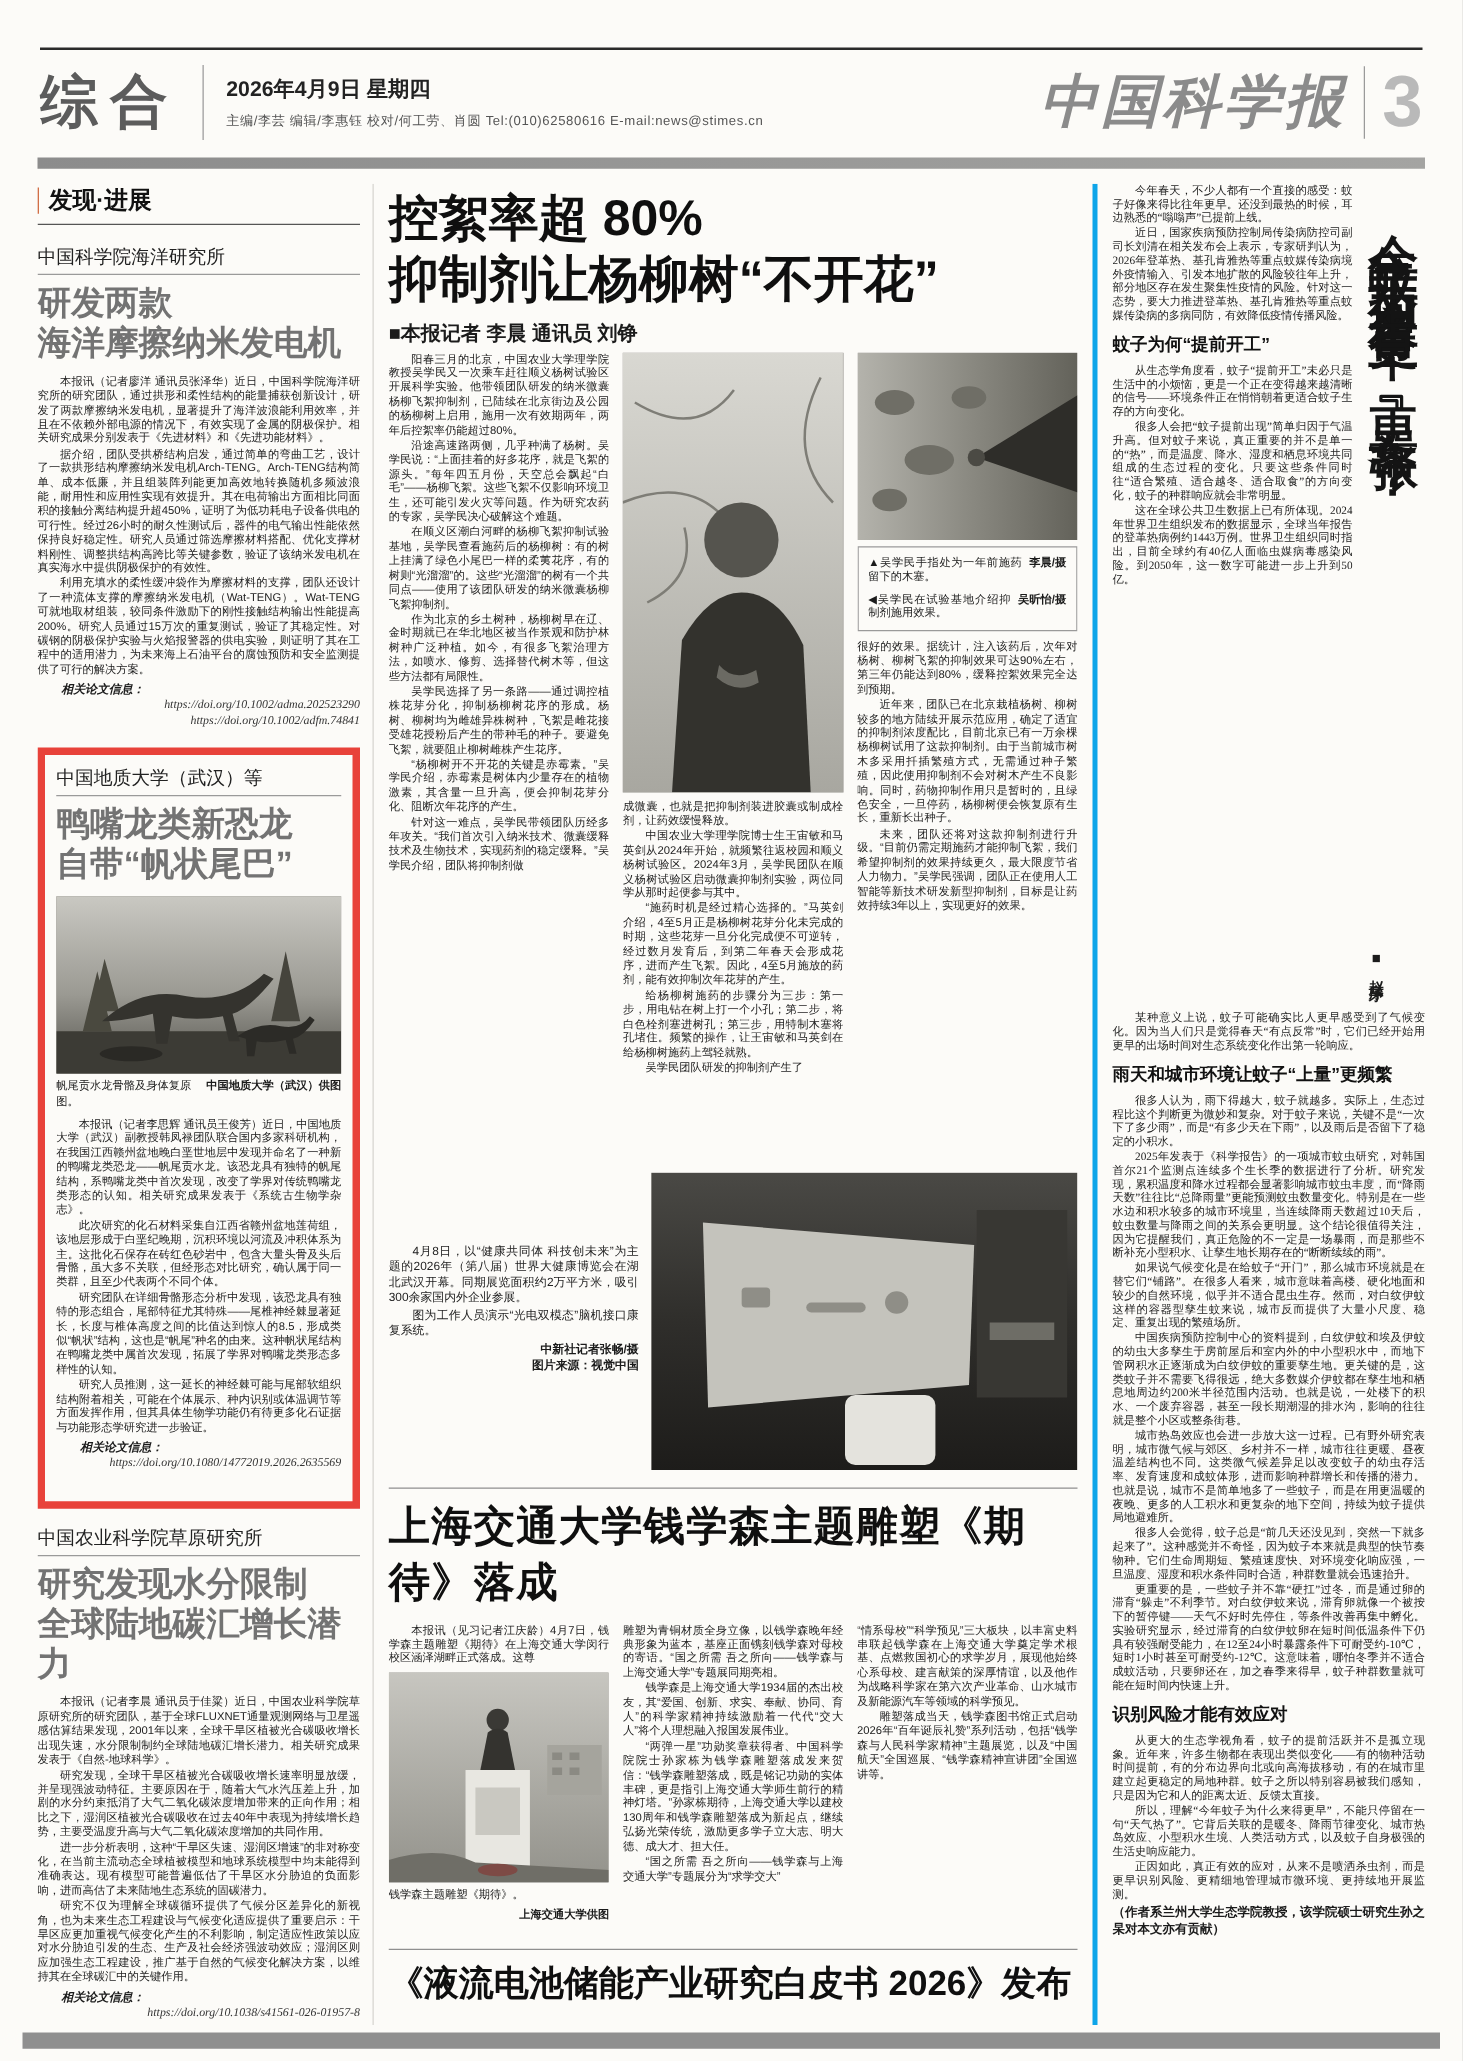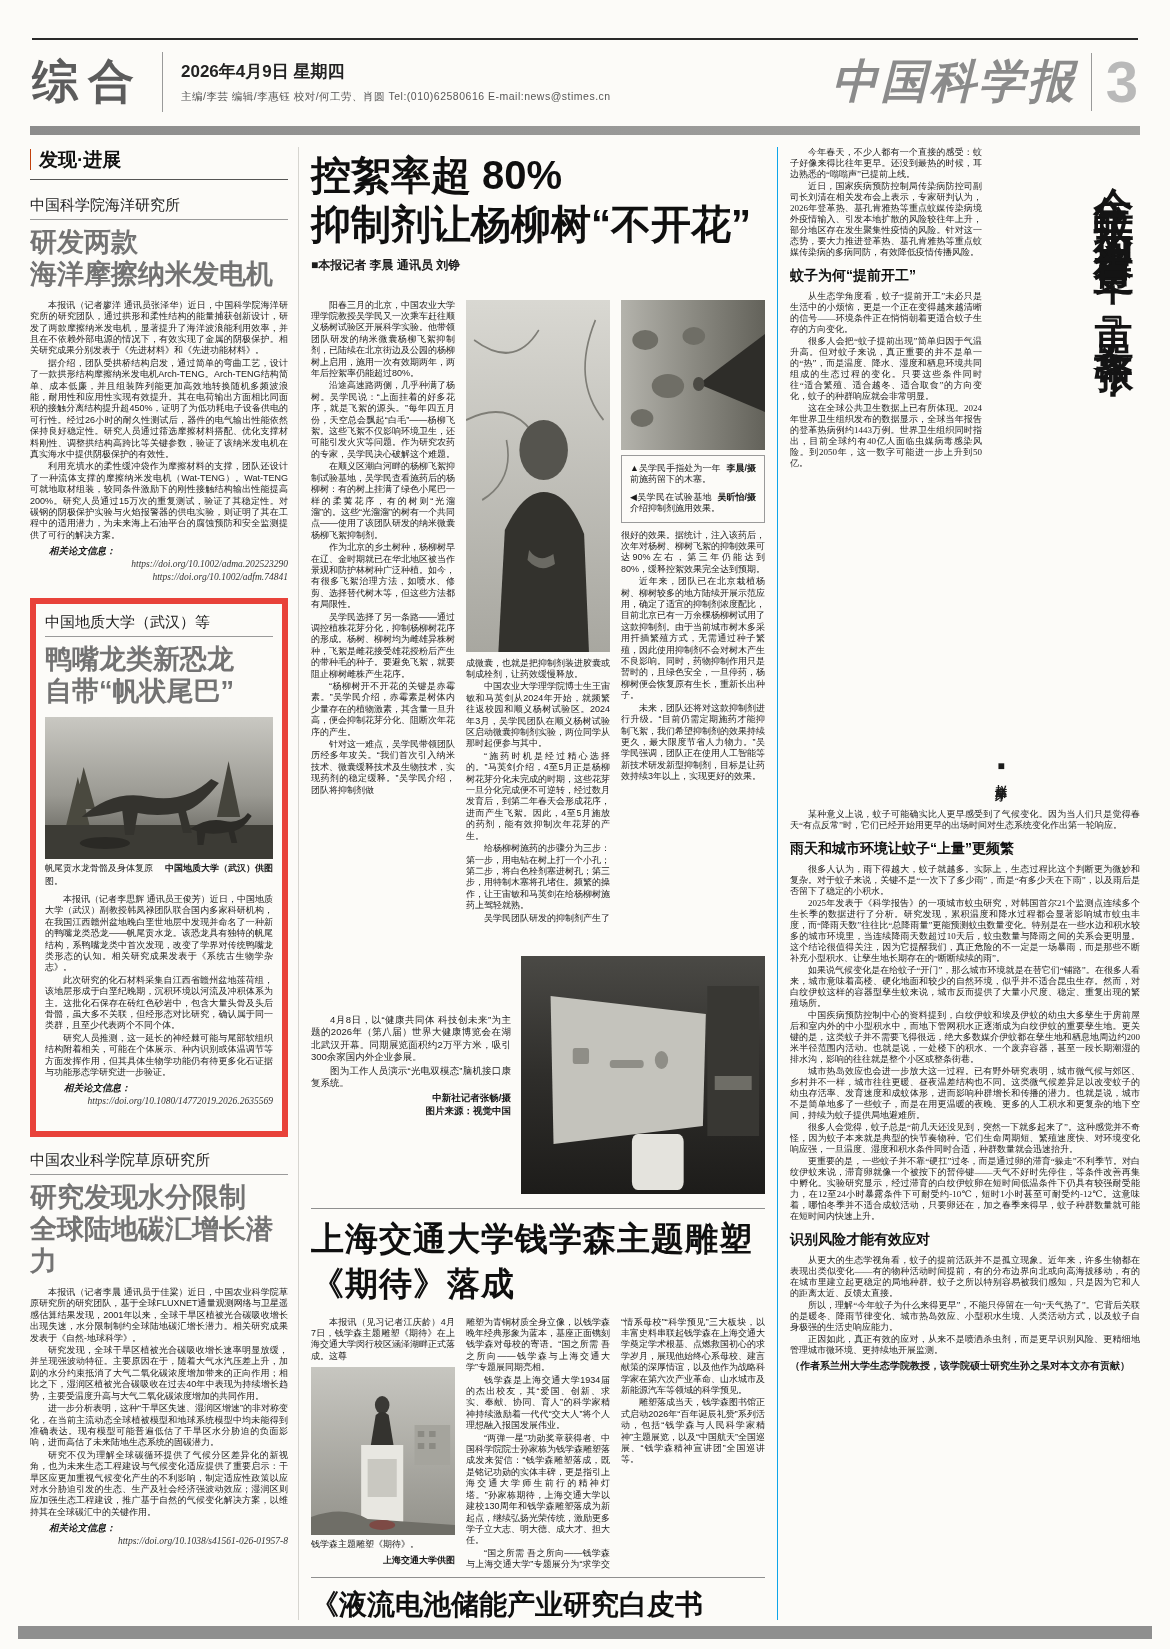--- a/index.html
+++ b/index.html
@@ -16,42 +16,42 @@
   .hdr-divider { width:1px; height:60px; background:#9a9a9a; margin-right:18px; }
   .hdr-mid { flex:1; }
   .hdr-date { font-size:17px; font-weight:bold; color:#222; margin-bottom:7px; }
   .hdr-staff { font-size:10.5px; color:#555; letter-spacing:.5px; }
   .hdr-masthead { font-family:"DejaVu Serif","Liberation Serif",serif; font-style:italic; font-weight:bold; font-size:46px; color:#8b8b8b; letter-spacing:3px; margin-right:14px; }
   .hdr-pagenum { font-size:58px; font-weight:bold; color:#b9b9b9; border-left:1px solid #9a9a9a; padding-left:14px; line-height:1; }
   .hdr-bar { height:9px; margin:0 30px; background:linear-gradient(90deg,#8c8c8c,#a4a4a2); }
   
   .content { display:flex; flex:1; margin:12px 30px 6px; overflow:hidden; }
   .col-left { width:268px; padding-right:10px; overflow:hidden; }
-  .col-center { width:480px; padding:0 12px; border-left:1px solid #d6d5d0; border-right:1px solid #0ea5e9; overflow:hidden; }
+  .col-center { width:580px; padding:0 12px; border-left:1px solid #d6d5d0; border-right:4px solid #0ea5e9; overflow:hidden; }
   .col-right { flex:1; padding-left:12px; overflow:hidden; }
   
   .b { font-size:9px; line-height:11.4px; text-align:justify; text-indent:2em; color:#222; margin-bottom:1px; }
   .noind { text-indent:0; }
   .kicker { display:block; font-size:15px; color:#222; padding-bottom:4px; border-bottom:1px solid #9a9a9a; margin-bottom:7px; }
   .hl { font-weight:bold; font-size:27px; line-height:1.18; color:#737373; margin-bottom:9px; }
   .doi { margin-top:4px; }
   .doi-label { font-size:9.5px; font-weight:bold; font-style:italic; font-family:"Liberation Serif",serif; text-indent:2em; }
   .doi a { display:block; text-align:right; font-size:9.5px; font-style:italic; font-family:"Liberation Serif",serif; color:#333; text-decoration:none; line-height:13px; }
   .caprow { display:flex; justify-content:space-between; font-size:9px; margin-top:3px; }
   .caprow .cred { font-weight:bold; white-space:nowrap; margin-left:8px; }
   
   .sec-label { border-bottom:1px solid #555; padding-bottom:6px; margin-bottom:16px; }
   .sec-label span { border-left:1px solid #c2410c; padding-left:8px; font-size:19px; font-weight:bold; color:#111; }
   .article { margin-bottom:14px; }
   .redbox { border:6px solid #e8423a; padding:9px 9px 23px; margin-bottom:14px; }
   .photo { width:100%; position:relative; overflow:hidden; background:#9a9993; }
   .photo svg { display:block; width:100%; height:100%; }
   
   .main-hl { font-size:40px; font-weight:bold; line-height:1.22; color:#0f0f0f; margin:4px 0 8px; }
-  .byline { font-size:12px; font-weight:bold; margin-bottom:26px; }
+  .byline { font-size:16px; font-weight:bold; margin-bottom:4px; }
   .main-cols { display:flex; gap:11px; height:652px; overflow:hidden; }
   .mcol { width:178px; overflow:hidden; }
   .capbox { border:1px solid #9a9a9a; padding:7px 8px; margin:5px 0 7px; }
   .capentry { font-size:9px; line-height:11.5px; text-align:justify; margin-bottom:6px; }
   .capentry .cred { float:right; font-weight:bold; margin-left:6px; }
   .expo-row { display:flex; gap:10px; height:244px; overflow:hidden; margin-top:4px; }
   .expo-cap { width:200px; padding-top:58px; }
   .expo-cap .b { font-size:9.5px; line-height:12.5px; }
   .expo-cred { text-align:right; font-size:9.5px; font-weight:bold; line-height:13px; }
   .hr { border-top:1px solid #8f8f8f; margin:8px 0; }
@@ -137,20 +137,21 @@
               <ellipse cx="62" cy="126" rx="26" ry="6" fill="#2a2925"></ellipse>
             </svg>
           </div>
           <div class="caprow">
             <span>帆尾贡水龙骨骼及身体复原图。</span>
             <span class="cred">中国地质大学（武汉）供图</span>
           </div>
           <div style="height:6px"></div>
           <p class="b">本报讯（记者李思辉 通讯员王俊芳）近日，中国地质大学（武汉）副教授韩凤禄团队联合国内多家科研机构，在我国江西赣州盆地晚白垩世地层中发现并命名了一种新的鸭嘴龙类恐龙——帆尾贡水龙。该恐龙具有独特的帆尾结构，系鸭嘴龙类中首次发现，改变了学界对传统鸭嘴龙类形态的认知。相关研究成果发表于《系统古生物学杂志》。</p>
           <p class="b">此次研究的化石材料采集自江西省赣州盆地莲荷组，该地层形成于白垩纪晚期，沉积环境以河流及冲积体系为主。这批化石保存在砖红色砂岩中，包含大量头骨及头后骨骼，虽大多不关联，但经形态对比研究，确认属于同一类群，且至少代表两个不同个体。</p>
+          <p class="b">研究团队在详细骨骼形态分析中发现，该恐龙具有独特的形态组合，尾部特征尤其特殊——尾椎神经棘显著延长，长度与椎体高度之间的比值达到惊人的8.5，形成类似“帆状”结构，这也是“帆尾”种名的由来。这种帆状尾结构在鸭嘴龙类中属首次发现，拓展了学界对鸭嘴龙类形态多样性的认知。</p>
           <p class="b">研究人员推测，这一延长的神经棘可能与尾部软组织结构附着相关，可能在个体展示、种内识别或体温调节等方面发挥作用，但其具体生物学功能仍有待更多化石证据与功能形态学研究进一步验证。</p>
           <div class="doi">
             <p class="doi-label">相关论文信息：</p>
             <a>https://doi.org/10.1080/14772019.2026.2635569</a>
           </div>
         </div>
       </div>
 
       <div class="article">
         <span class="kicker">中国农业科学院草原研究所</span>

